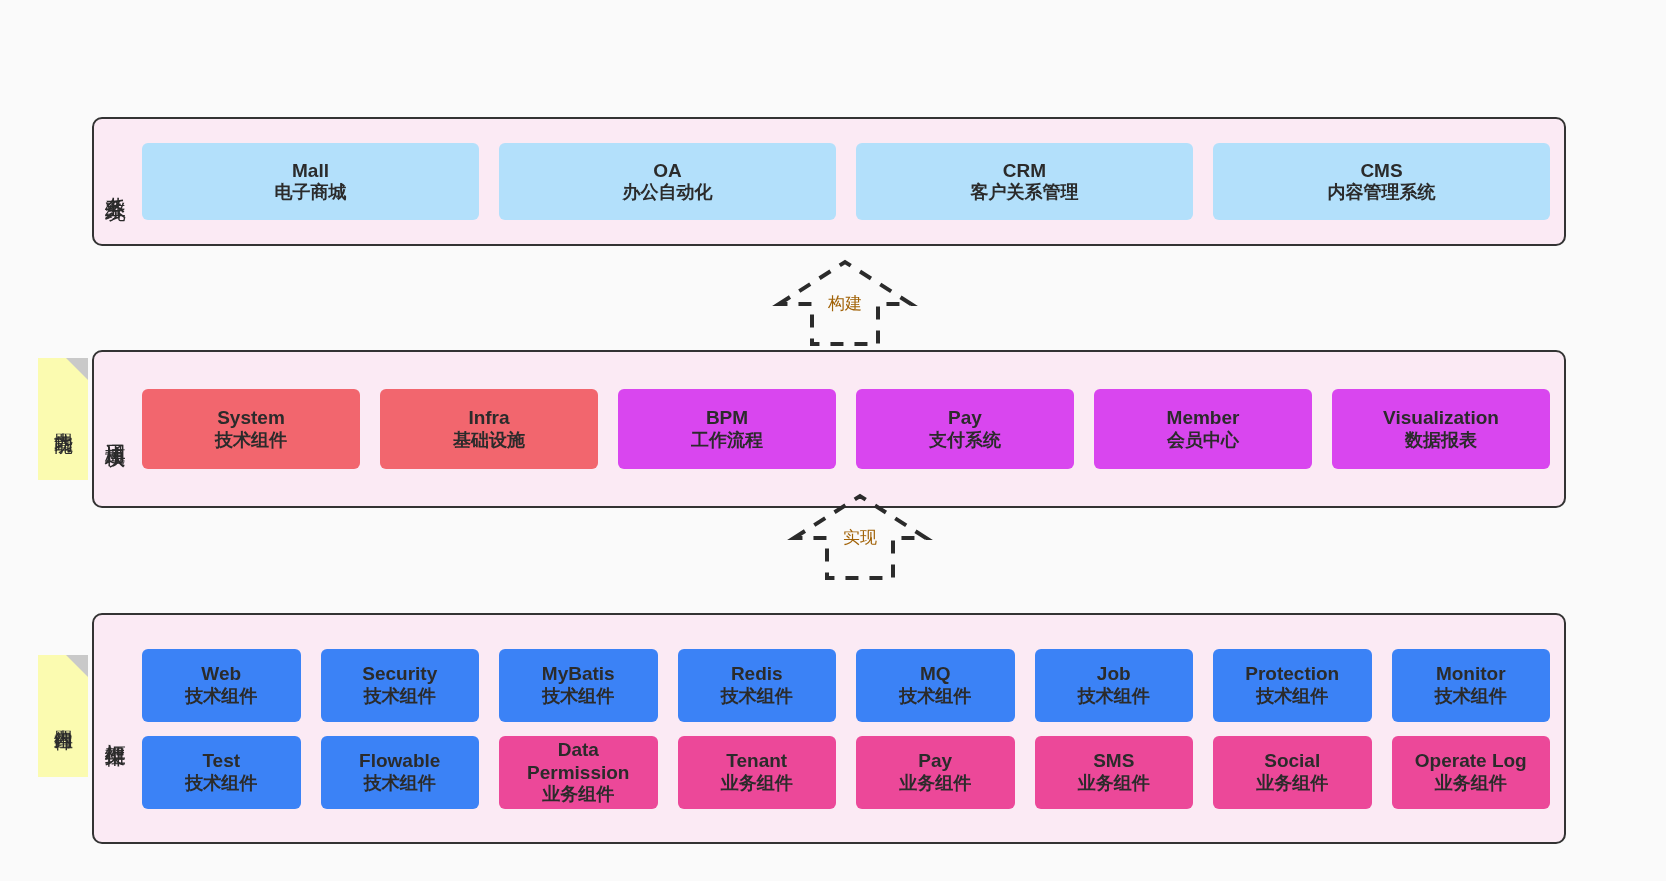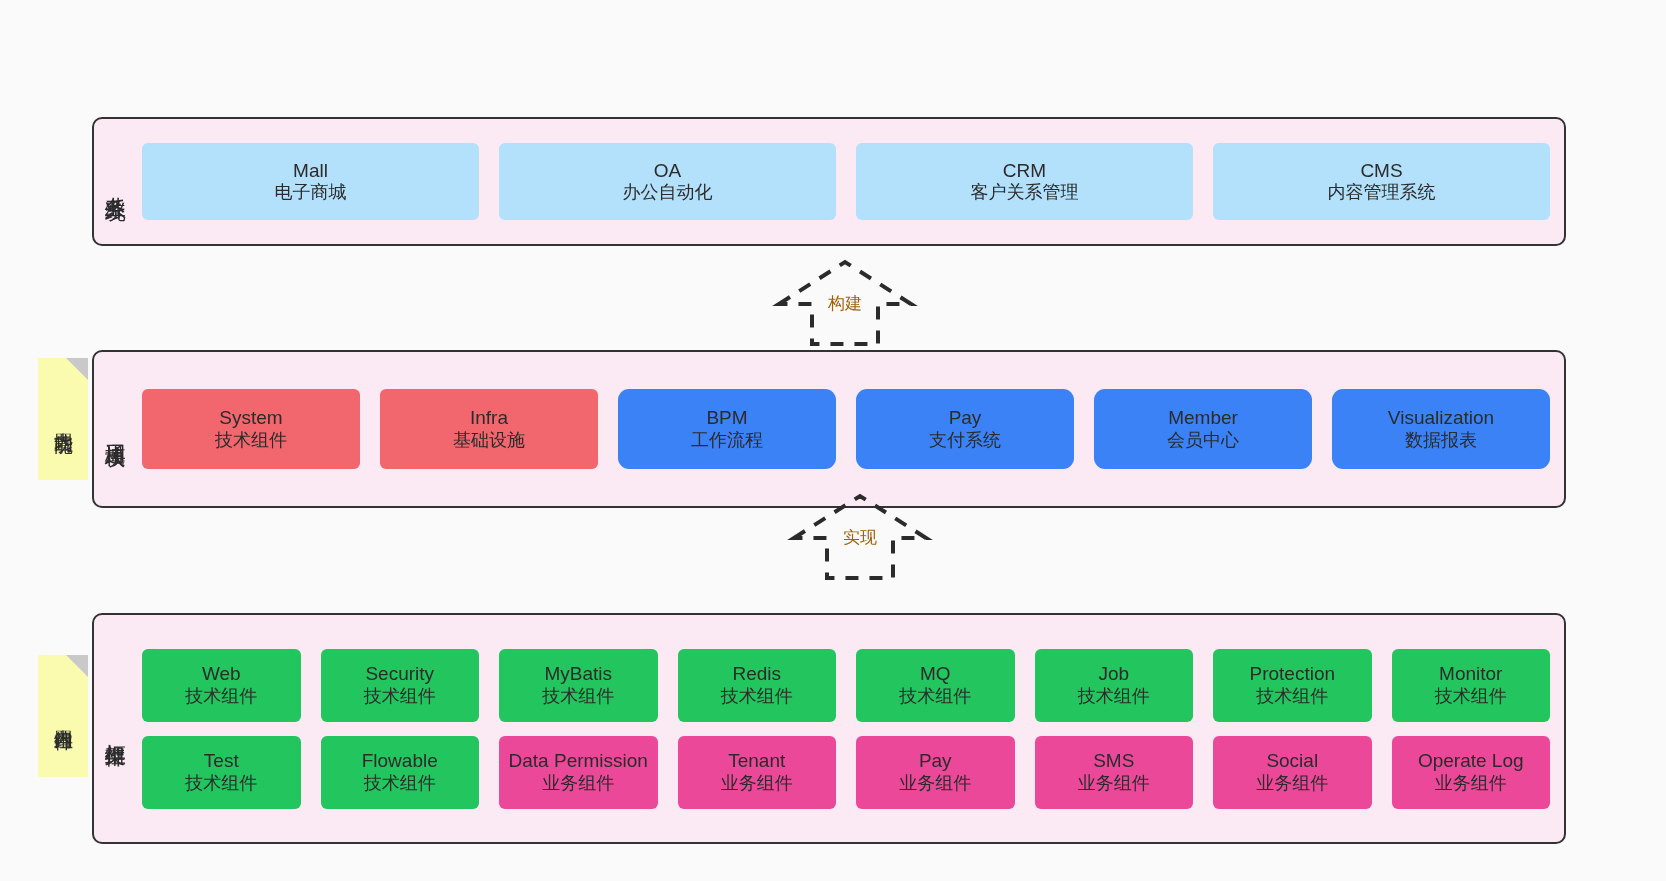--- a/index.html
+++ b/index.html
@@ -61,28 +61,29 @@
     box-sizing: border-box;
     border-radius: 6px;
     display: flex;
     flex-direction: column;
     align-items: center;
     justify-content: center;
     text-align: center;
     color: #2b2b2b;
     line-height: 1.22;
     padding: 4px 6px;
+    font-weight: bold;
   }
   .card .c-en { font-size: 19px; }
   .card .c-cn { font-size: 18px; }
 
   .c-blue       { background: #b3e0fb; }
   .c-red        { background: #f2666e; }
-  .c-pink       { background: #3b82f6; border-radius: 11px; }
-  .c-green      { background: #22c55e; }
+  .c-pink       { background: #d946ef; }
+  .c-green      { background: #3b82f6; }
   .c-lightgreen { background: #ec4899; }
 
   .h-business { height: 77px; }
   .h-module   { height: 80px; }
   .h-comp     { height: 73px; }
 
   
   .note {
     position: absolute;
     box-sizing: border-box;

